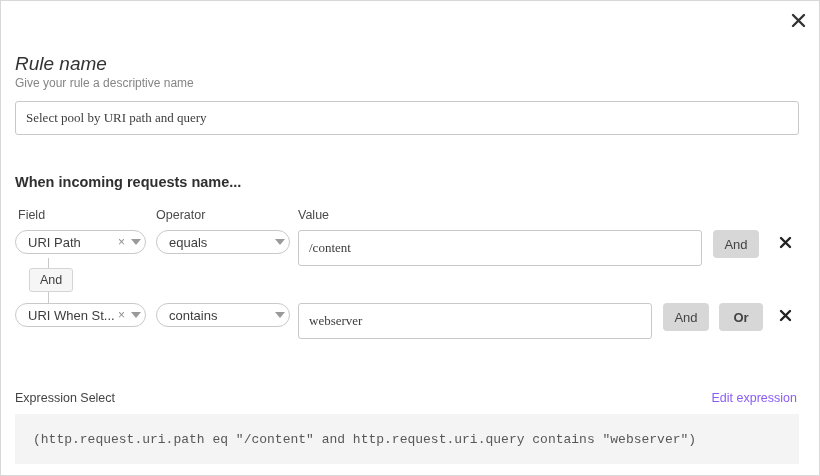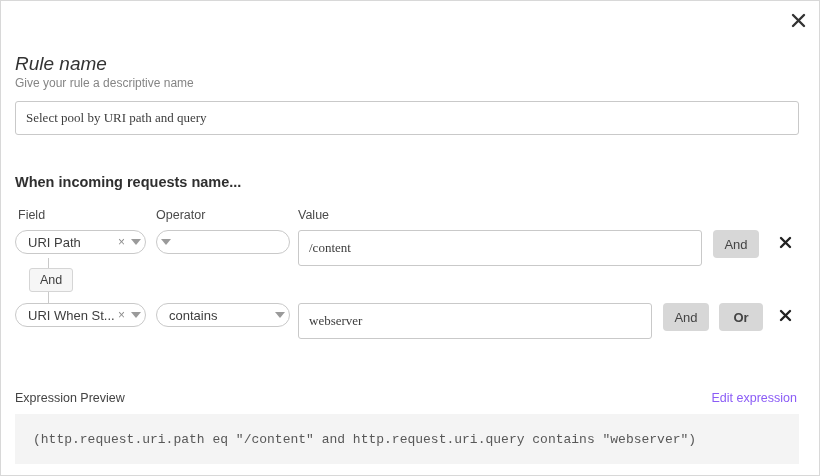--- a/index.html
+++ b/index.html
@@ -293,20 +293,21 @@
   <div class="cond-row" id="row-1">
     <div class="select-box field-select">
       <span class="sel-text">URI Path</span>
       <span class="clear-x">×</span>
       <span class="caret">
           <i></i>
         </span>
     </div>
 
     <div class="select-box operator-select">
+      <span class="sel-text">equals</span>
       <span class="caret">
           <i></i>
         </span>
     </div>
 
     <input class="text-input value-input" id="value-1" type="text" value="/content" style="">
 
     <button class="pill-btn" id="and-btn-1">And</button>
 
     <button class="delete-btn" id="del-1">
@@ -346,19 +347,19 @@
 
     <button class="delete-btn" id="del-2">
       <span>
         <svg width="13" height="13" viewBox="0 0 13 13" aria-hidden="true">
           <path d="M2 2 L11 11 M11 2 L2 11" stroke="#222" stroke-width="2.4" stroke-linecap="round"></path>
         </svg>
       </span>
     </button>
   </div>
 
-  <div id="expr-label">Expression Preview</div>
+  <div id="expr-label">Expression Select</div>
   <a id="edit-expression" href="#">Edit expression</a>
   <div id="expr-box">
     <span id="expr-text">(http.request.uri.path eq "/content" and http.request.uri.query contains "webserver")</span>
   </div>
 
 </div>
 
 </body></html>

